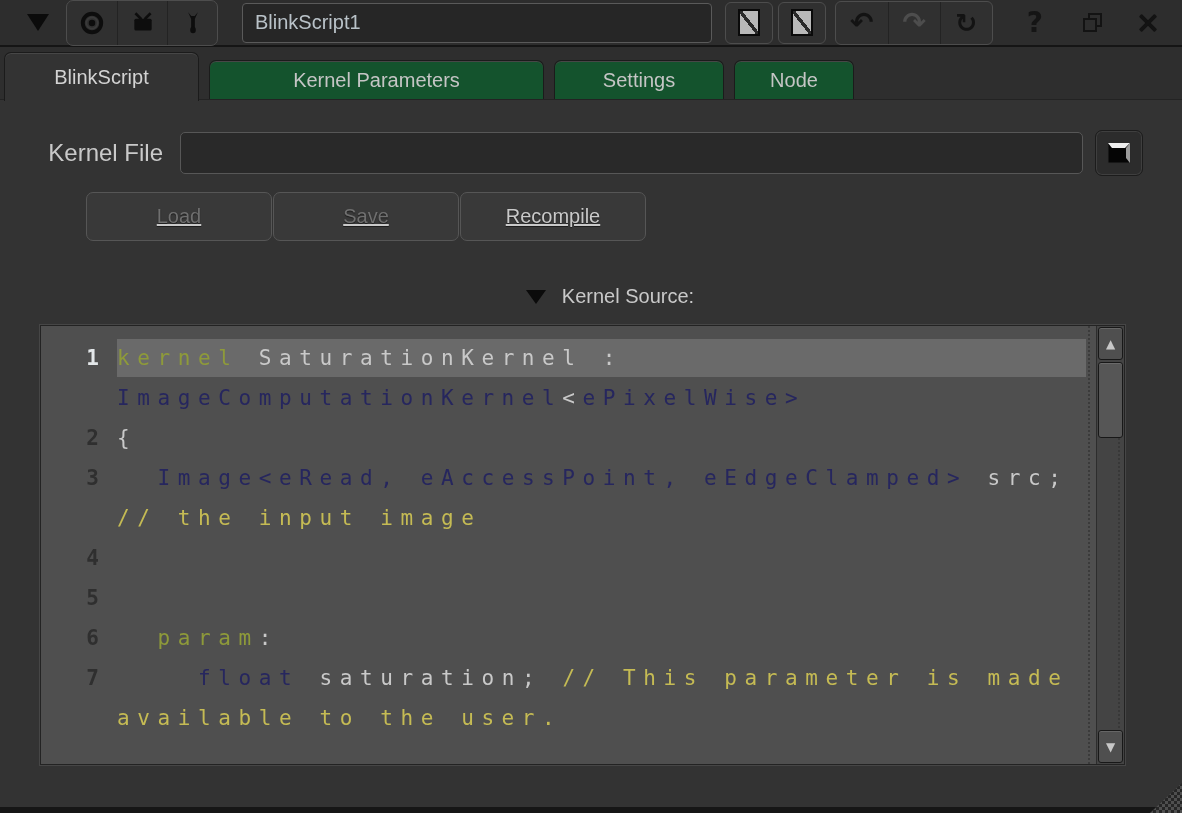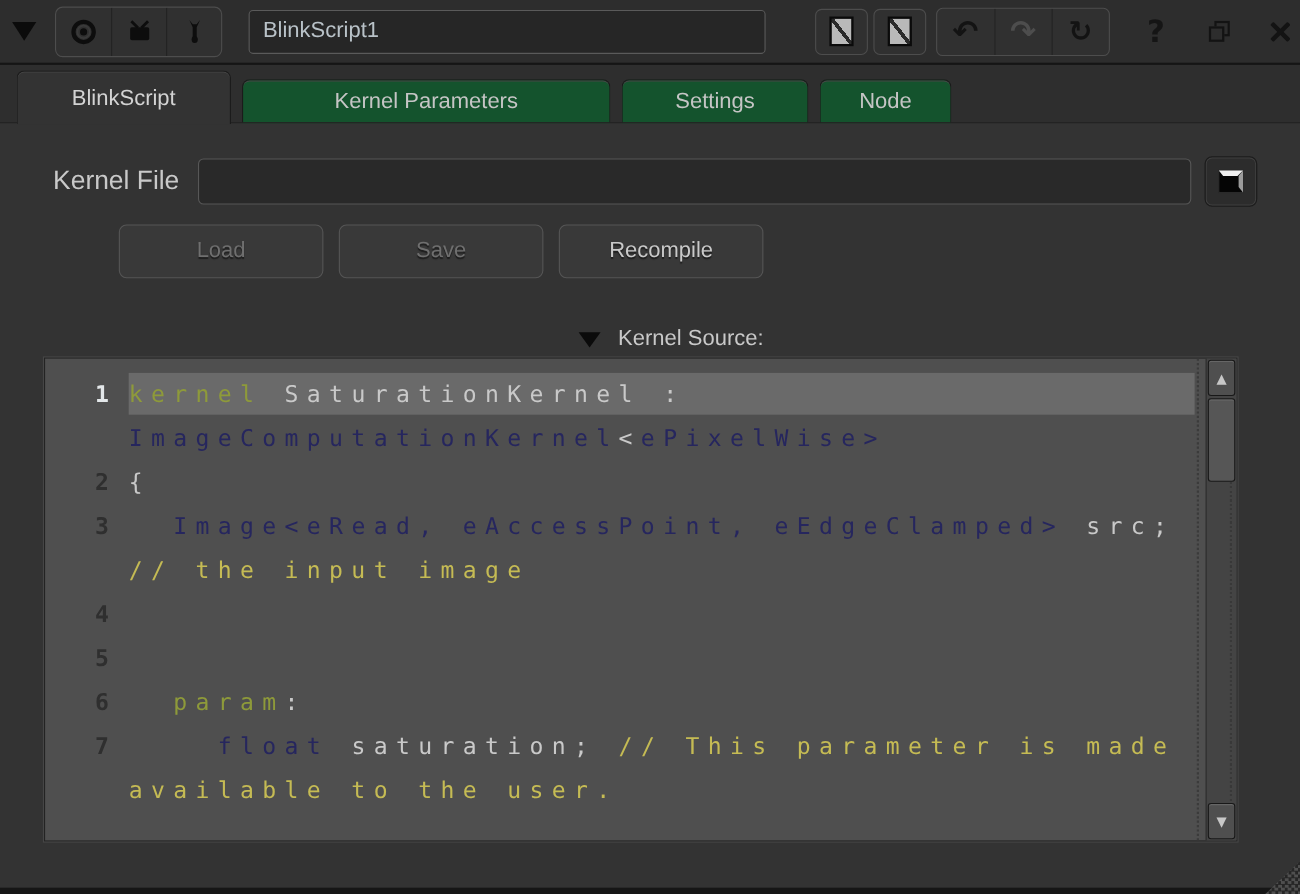--- a/index.html
+++ b/index.html
@@ -7,26 +7,26 @@
   body {
     position: relative;
     background: var(--panel-bg, #333333);
     font-family: "Liberation Sans", sans-serif;
     color: var(--ui-text, #c9c9c9);
     overflow: hidden;
   }
 
   
   .titlebar {
-    height: 59px;
+    height: 47px;
     background: var(--titlebar-bg, #2d2d2d);
     border-bottom: 2px solid #151515;
     display: flex;
     align-items: center;
-    padding: 0 2px;
+    padding: 0 18px;
   }
   .menu-btn { width: 40px; height: 44px; display:flex; align-items:center; justify-content:center; cursor:pointer; }
   .tri-down {
     width:0; height:0;
     border-left:11px solid transparent;
     border-right:11px solid transparent;
     border-top:17px solid #0b0b0b;
   }
   .icon-group {
     display:flex; margin-left:8px;
@@ -92,21 +92,21 @@
   .close-btn::before, .close-btn::after {
     content:""; position:absolute; top:8px; left:-1px; width:22px; height:4px; background:#131313; border-radius:1px;
   }
   .close-btn::before { transform:rotate(45deg); }
   .close-btn::after  { transform:rotate(-45deg); }
 
   
   .tabbar {
     height:53px; background:#2e2e2e;
     display:flex; align-items:flex-end;
-    padding-left:15px; position:relative;
+    padding-left:4px; position:relative;
   }
   .tabbar::after { content:""; position:absolute; left:0; right:0; bottom:0; height:1px; background:#232323; }
   .tab {
     height:40px; margin-right:10px;
     background:#14532d;
     border:1px solid #1b1b1b; border-bottom:none;
     border-radius:7px 7px 0 0;
     box-shadow: inset 0 1px 0 #474747;
     display:flex; align-items:center; justify-content:center;
     font-size:20px; color:#c5c5c5; cursor:pointer;
@@ -129,21 +129,21 @@
     color:#c9c9c9; font-size:19px; padding:0 10px; outline:none;
     font-family:"Liberation Sans", sans-serif;
   }
   .folder-btn {
     width:48px; height:46px; margin-left:12px;
     background:#2c2c2c; border:1px solid #1c1c1c; border-radius:7px;
     box-shadow: inset 0 0 0 1px #3f3f3f;
     display:flex; align-items:center; justify-content:center; cursor:pointer;
   }
 
-  .actions-row { display:flex; margin-top:16px; margin-left:108px; gap:14px; }
+  .actions-row { display:flex; margin-top:16px; margin-left:86px; gap:1px;text-decoration:underline; }
   .action-btn {
     width:186px; height:49px;
     background:#393939;
     border:1px solid #565656; border-radius:7px;
     font-size:20px; color:var(--ui-text,#c9c9c9);
     font-family:"Liberation Sans", sans-serif;
     display:flex; align-items:center; justify-content:center;
     text-shadow:0 1px 1px #1d1d1d; cursor:pointer;
   }
   .action-btn.disabled { color:var(--disabled-text,#6f6f6f); cursor:default; }

